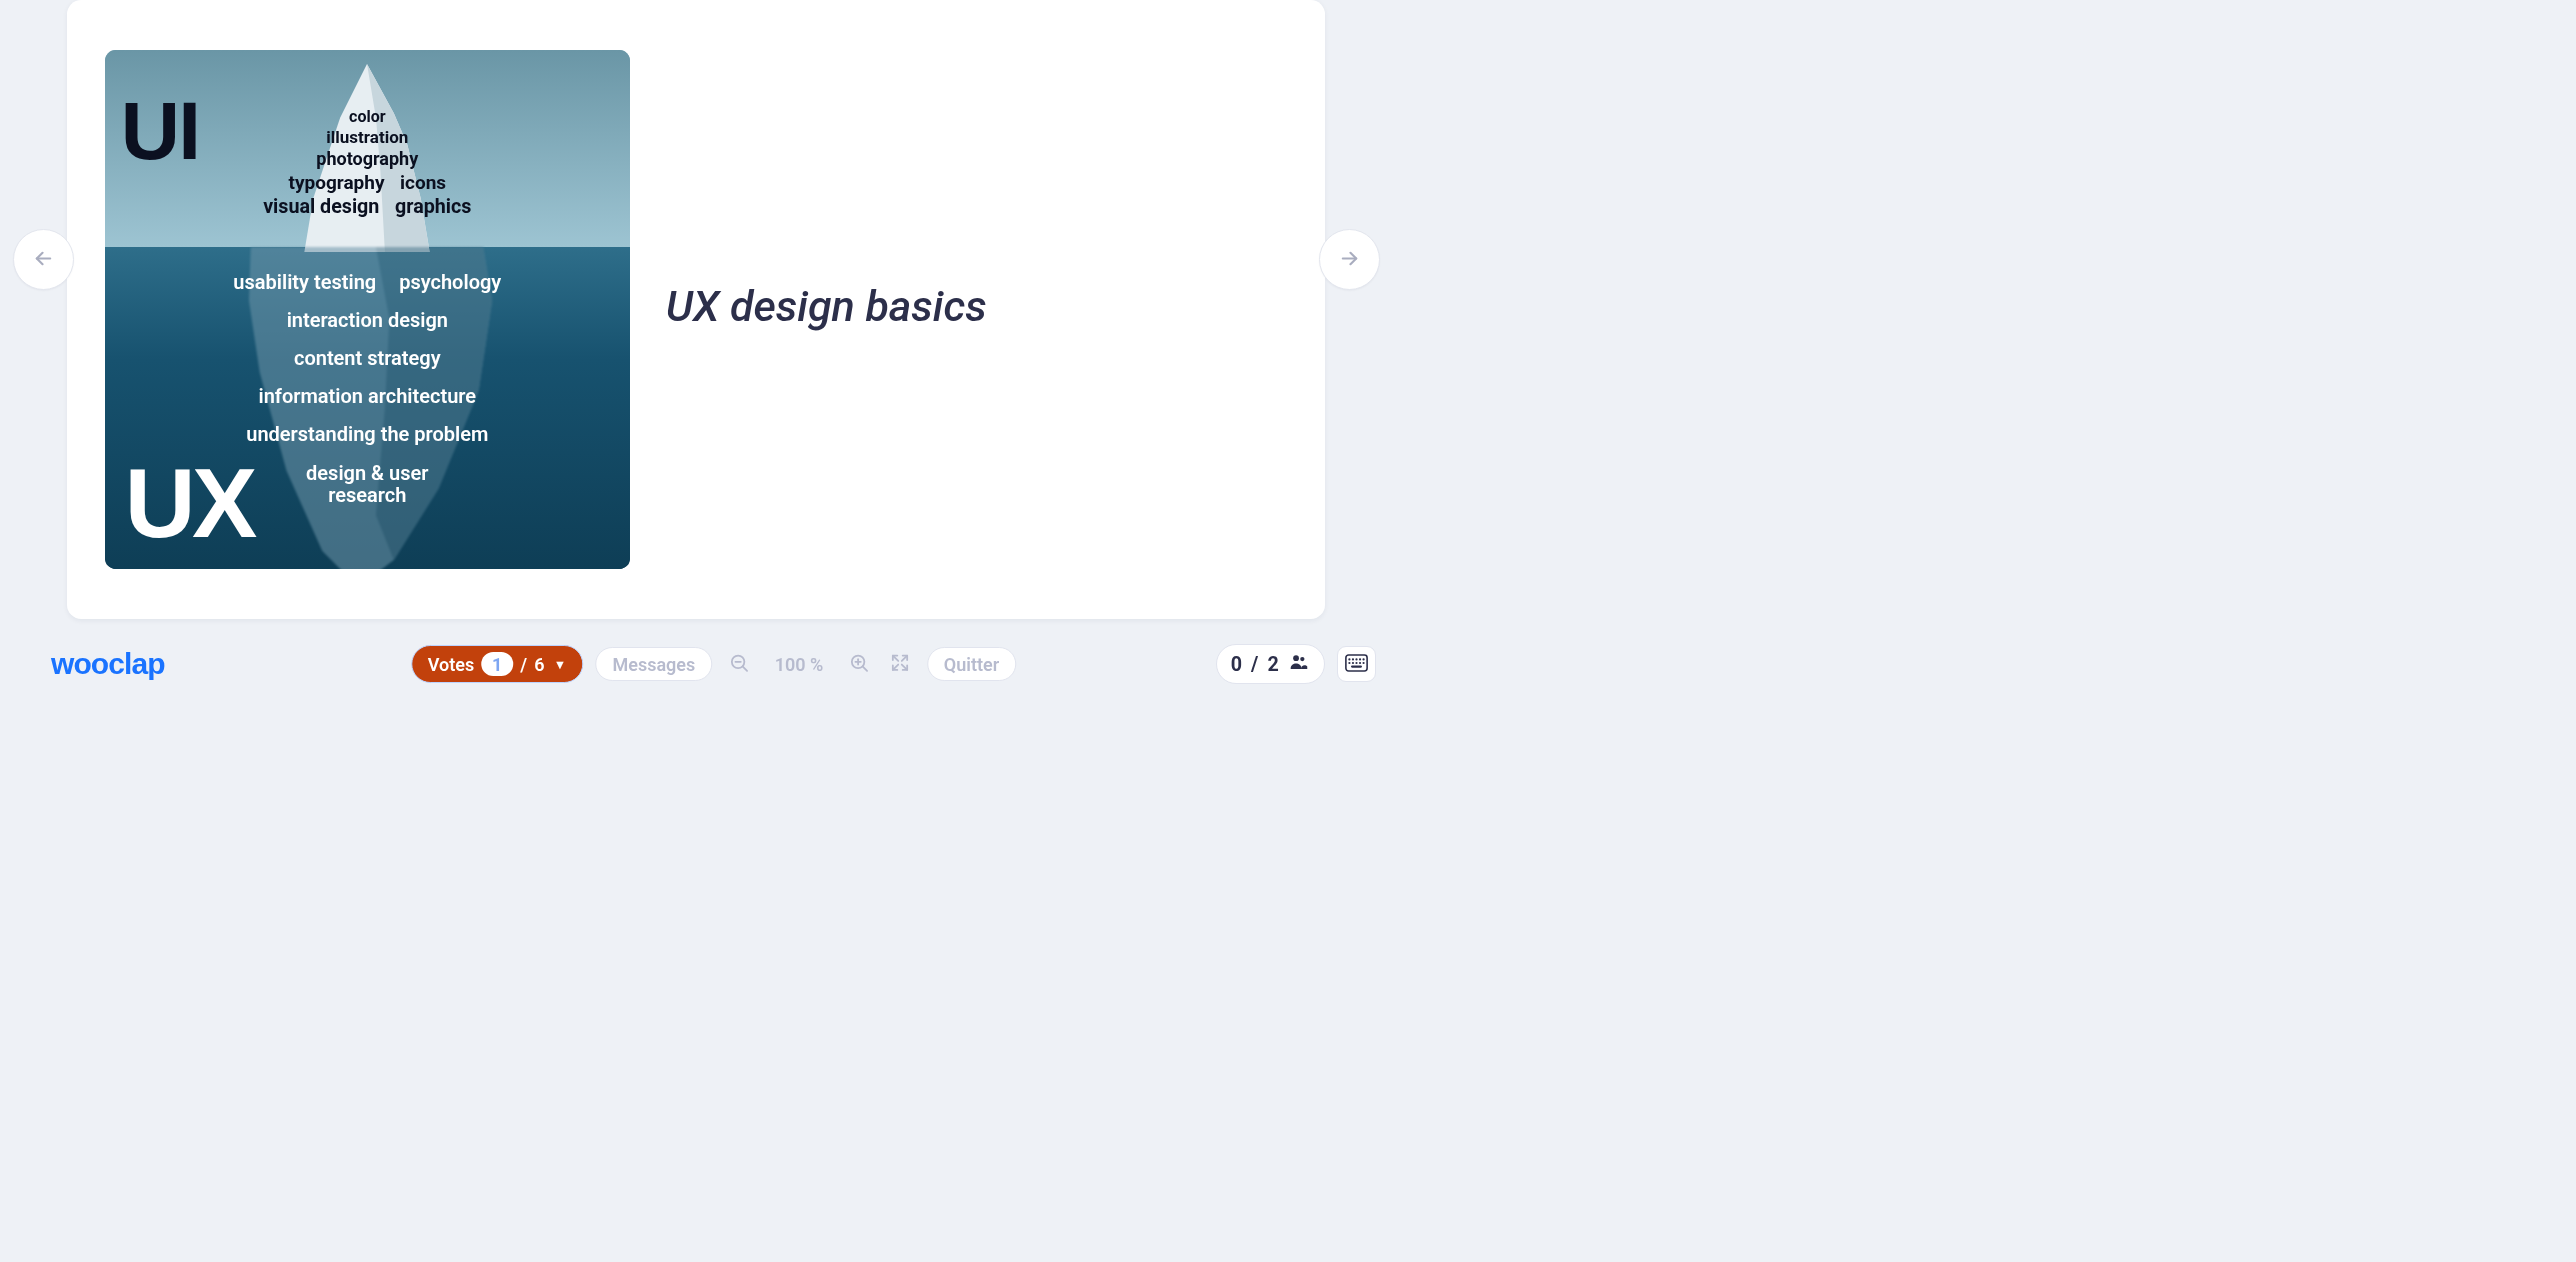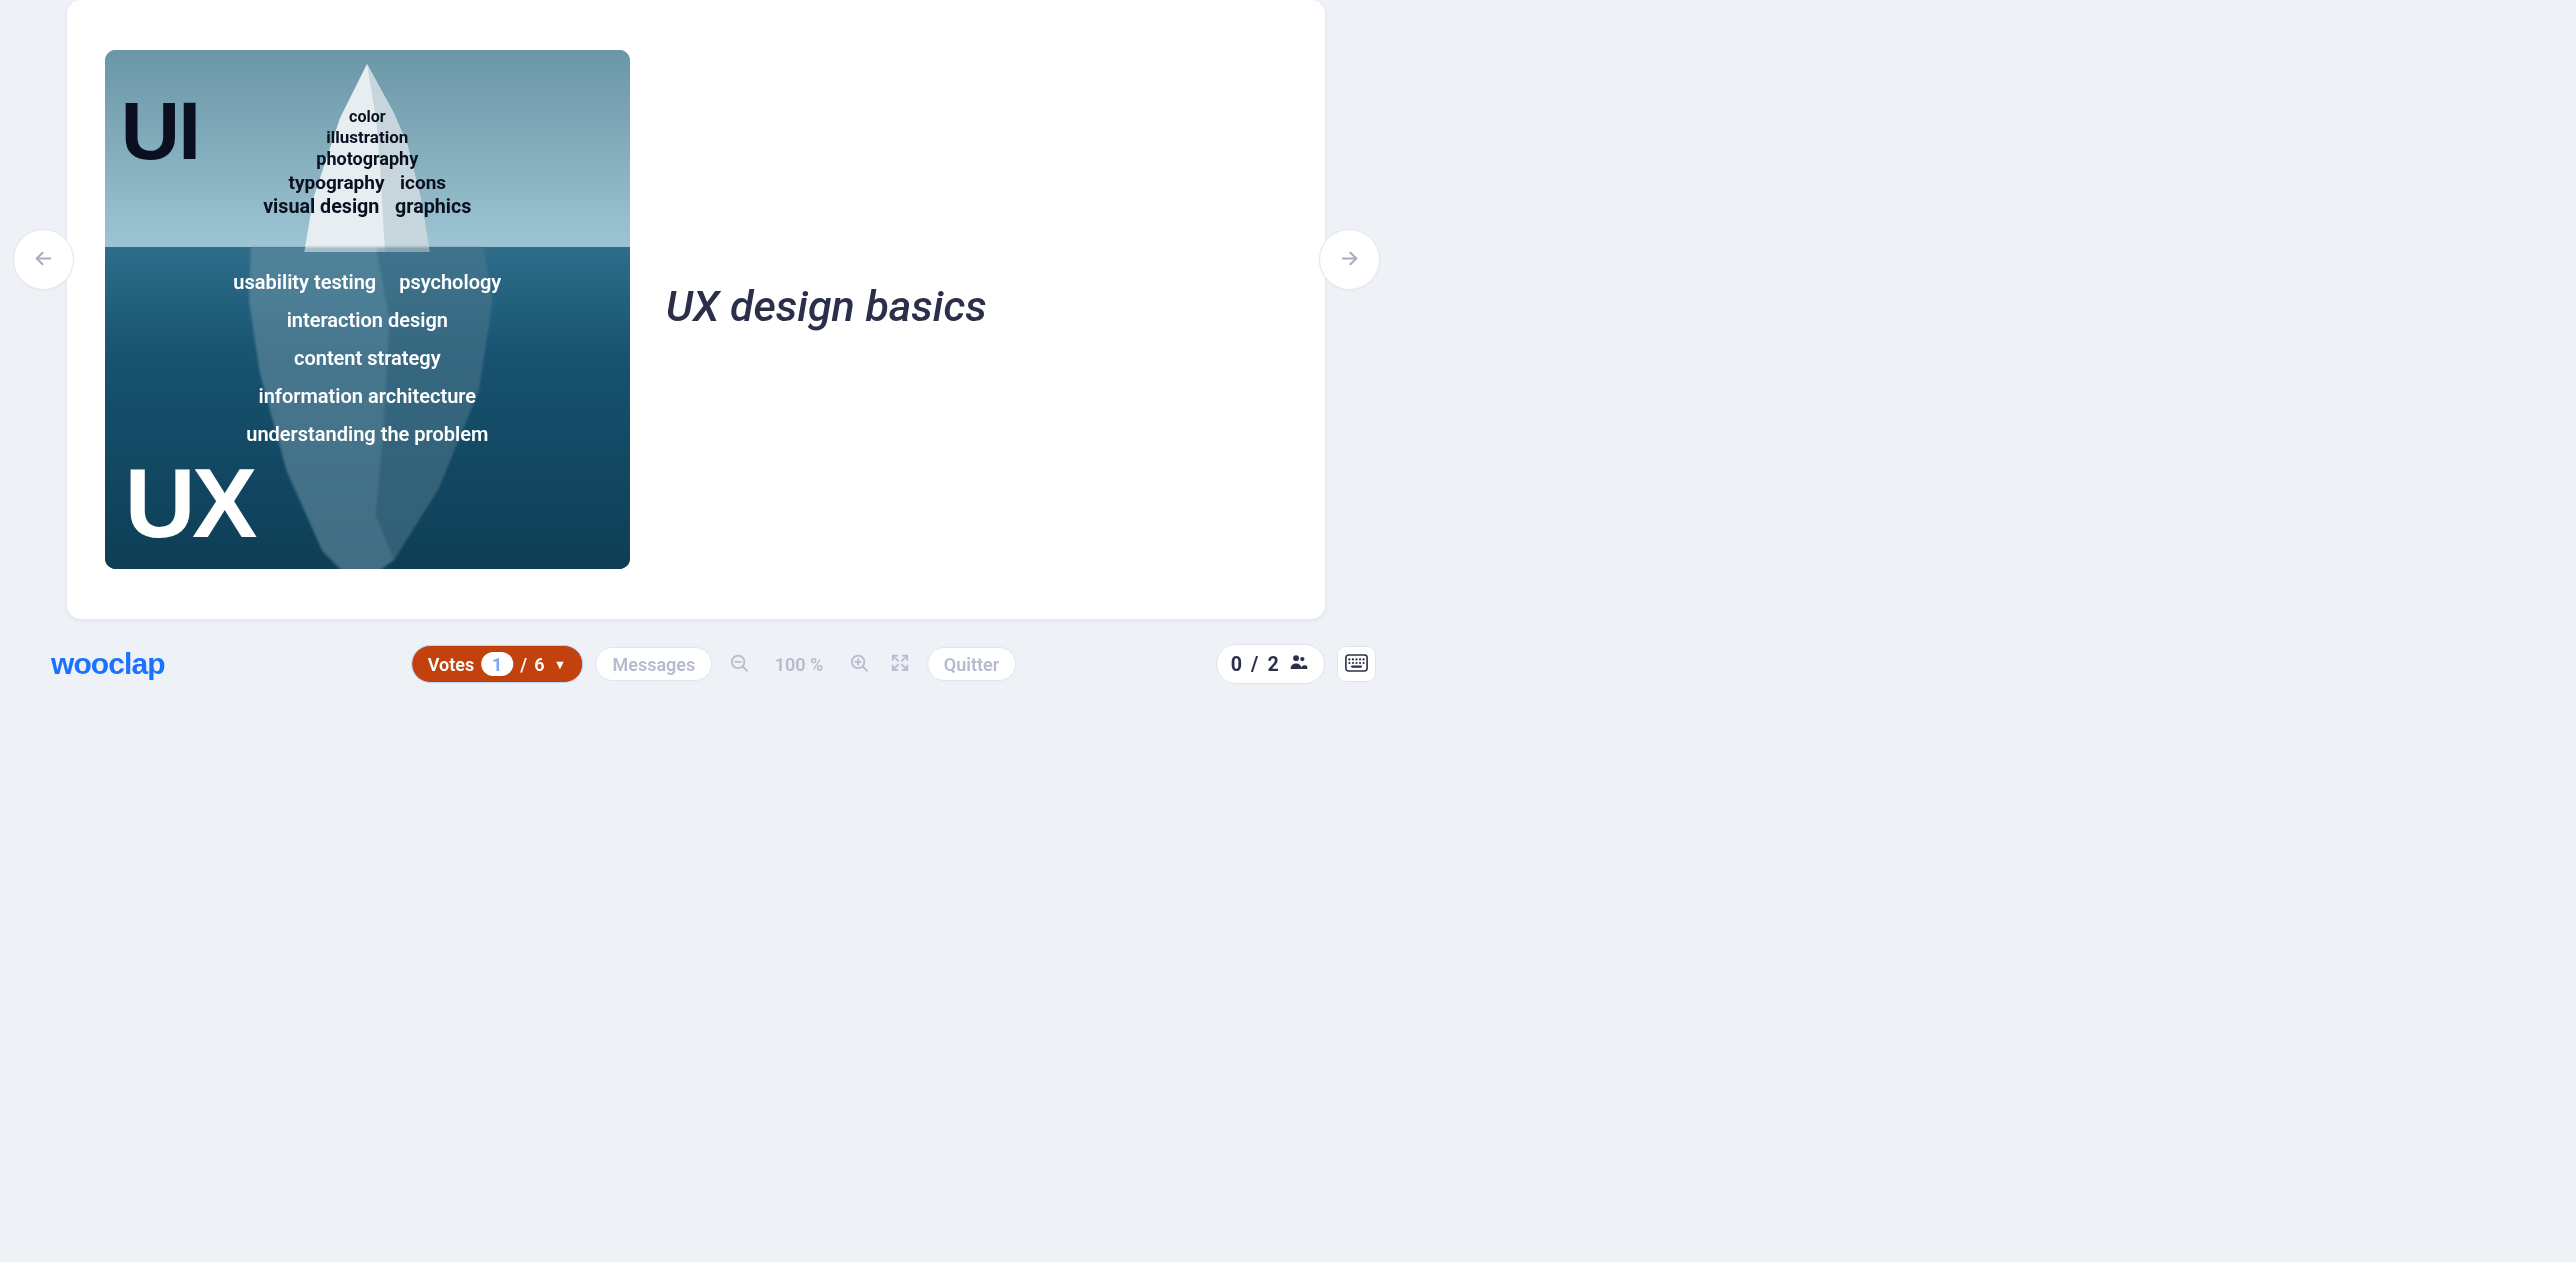--- a/index.html
+++ b/index.html
@@ -304,20 +304,24 @@
 
       <div class="bottom-terms">
         <div class="row">
           <span>usability testing</span>
           <span>psychology</span>
         </div>
         <div class="row"><span>interaction design</span></div>
         <div class="row"><span>content strategy</span></div>
         <div class="row"><span>information architecture</span></div>
         <div class="row"><span>understanding the problem</span></div>
+        <div class="row tight">
+          <div>design &amp; user</div>
+          <div>research</div>
+        </div>
       </div>
     </div>
 
     <div class="slide-title">
       <h1>UX design basics</h1>
     </div>
 
   </div>
 </div>
 

